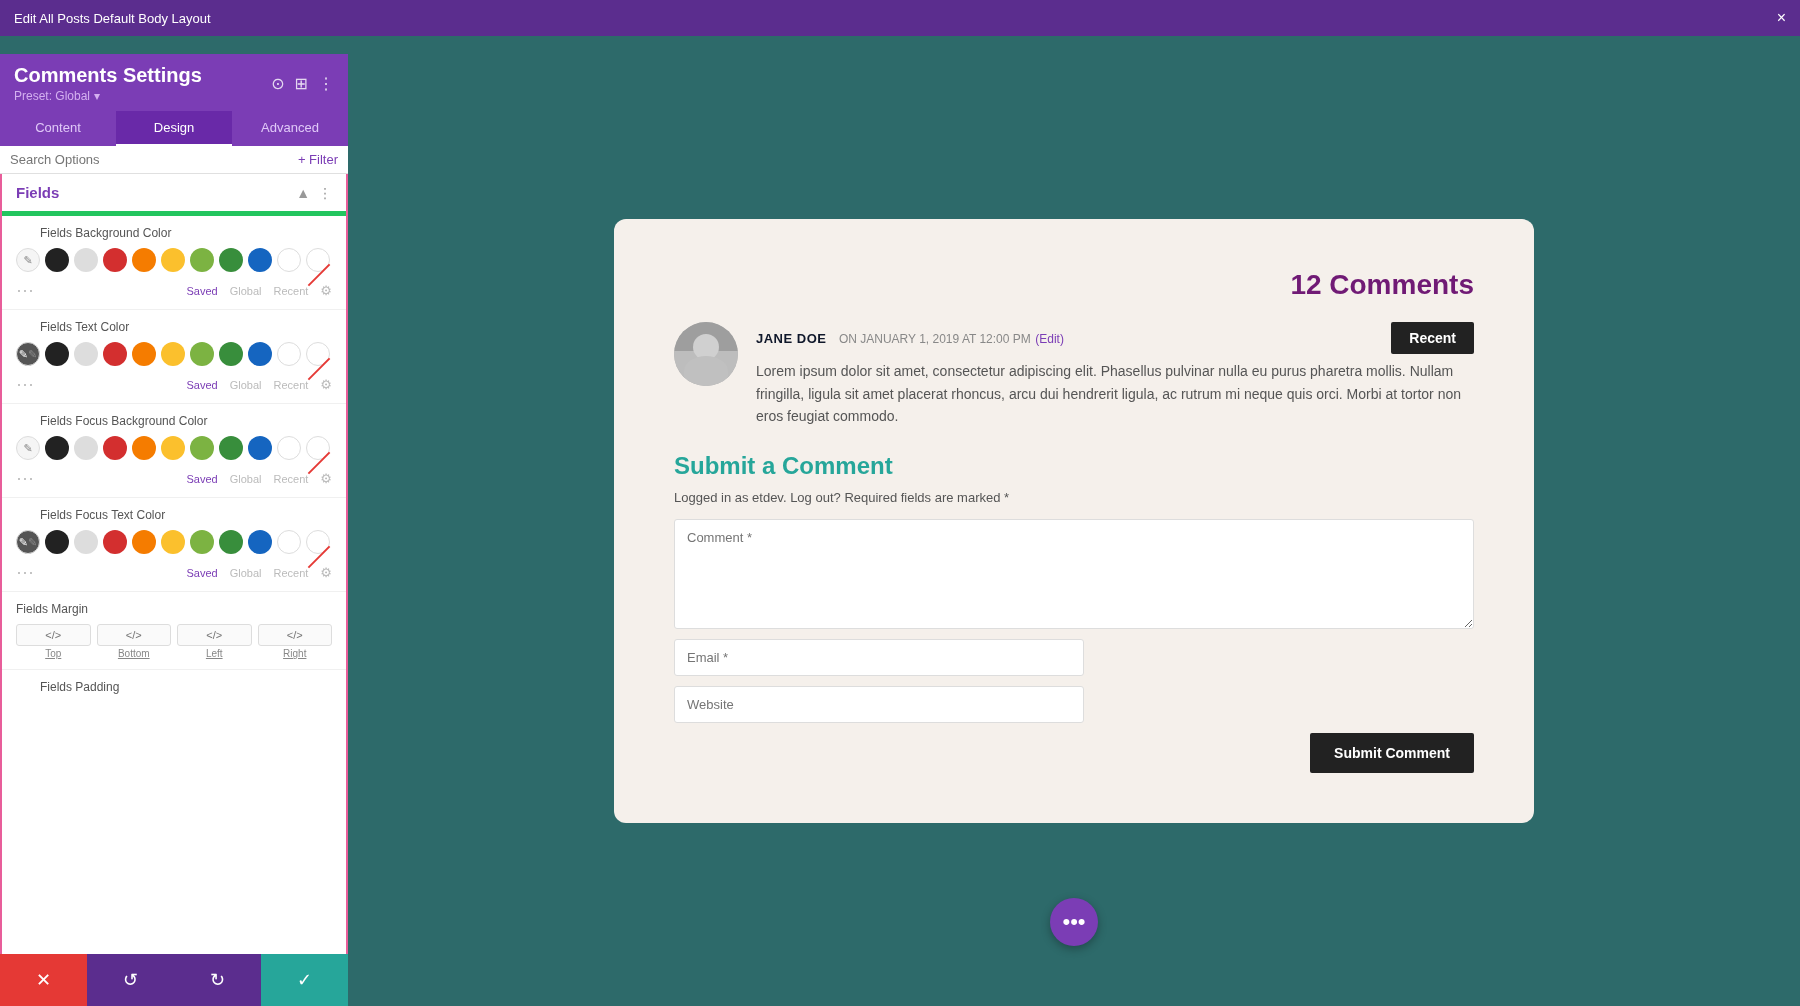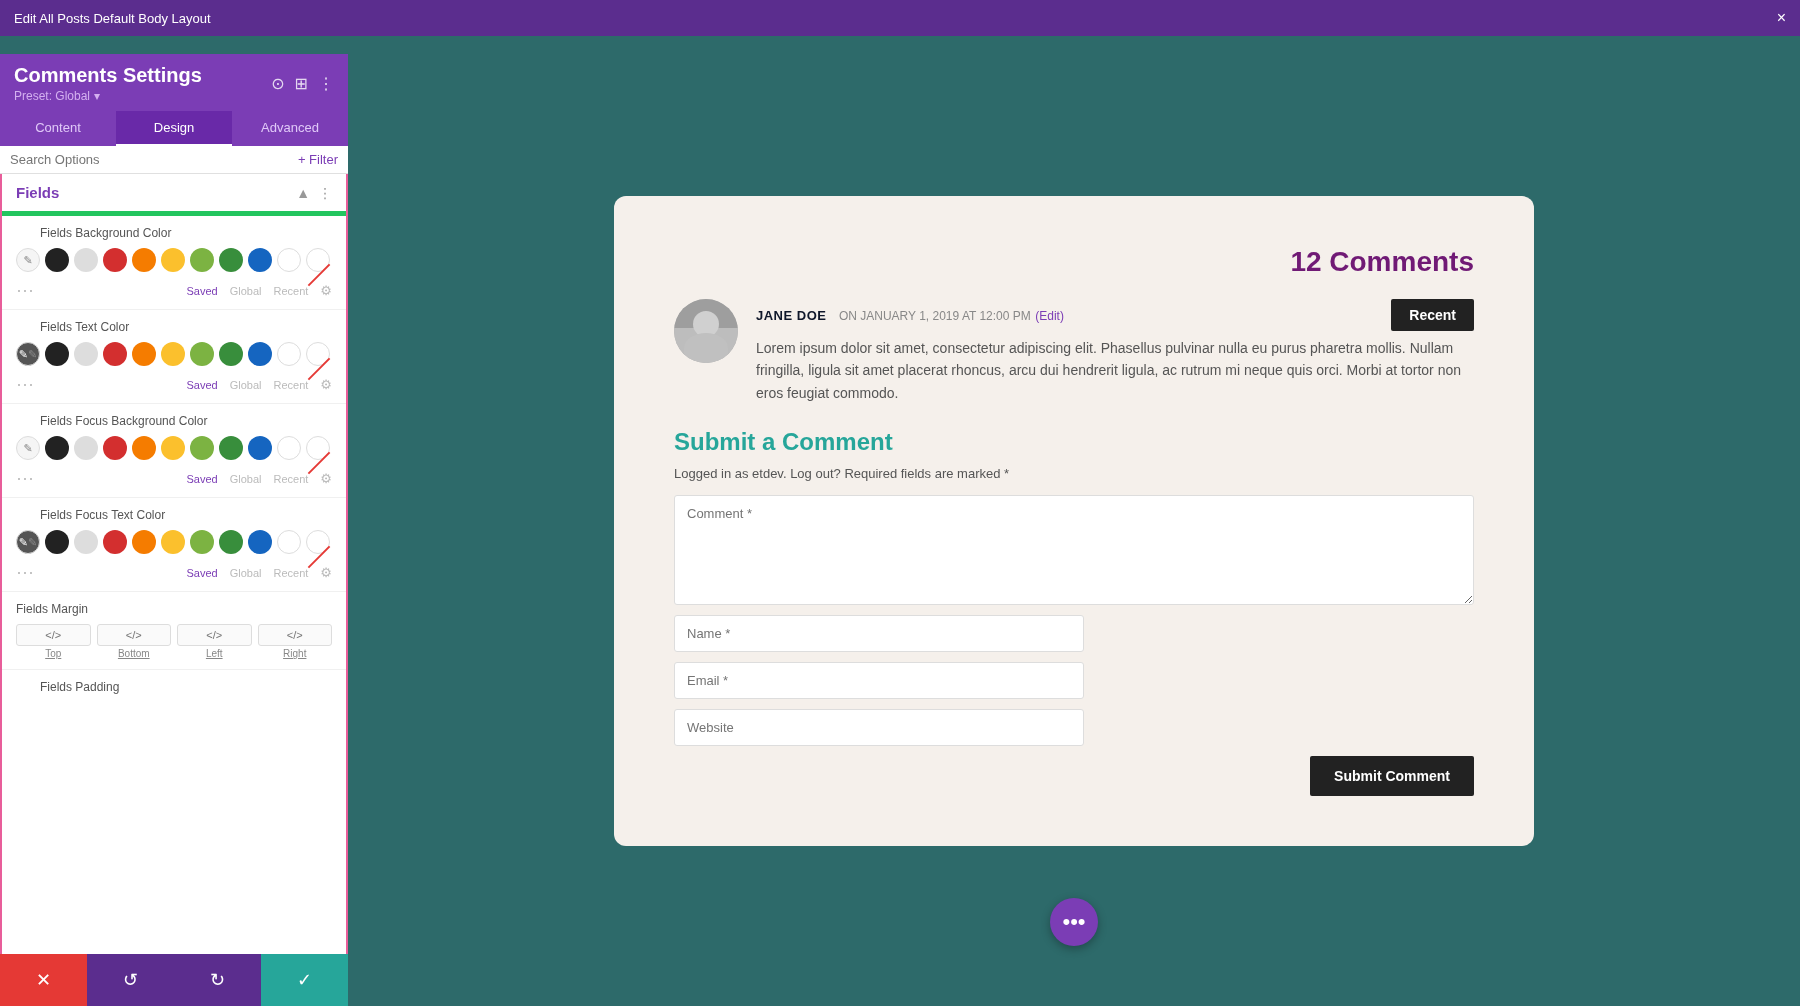--- a/index.html
+++ b/index.html
@@ -511,23 +511,20 @@
     <div class="submit-section">
       <h3 class="submit-title">Submit a Comment</h3>
       <p class="submit-meta">
         <span style="cursor:pointer;text-align:right;">Logged in as etdev.</span>
         <span style="cursor:pointer;">Log out?</span>
         <span style="color:#555;"> Required fields are marked *</span>
       </p>
       <div class="form-fields">
         <textarea class="form-field" placeholder="Comment *" style=""></textarea>
         <div class="form-row">
-          <input type="text" class="form-field" style="max-width: 410px;" placeholder="Name *">
-        </div>
-        <div class="form-row">
           <input type="email" class="form-field" style="max-width: 410px;" placeholder="Email *">
         </div>
         <div class="form-row">
           <input type="text" class="form-field" style="max-width: 410px;" placeholder="Website">
         </div>
       </div>
       <div class="submit-row">
         <button class="submit-comment-btn">Submit Comment</button>
       </div>
     </div>

